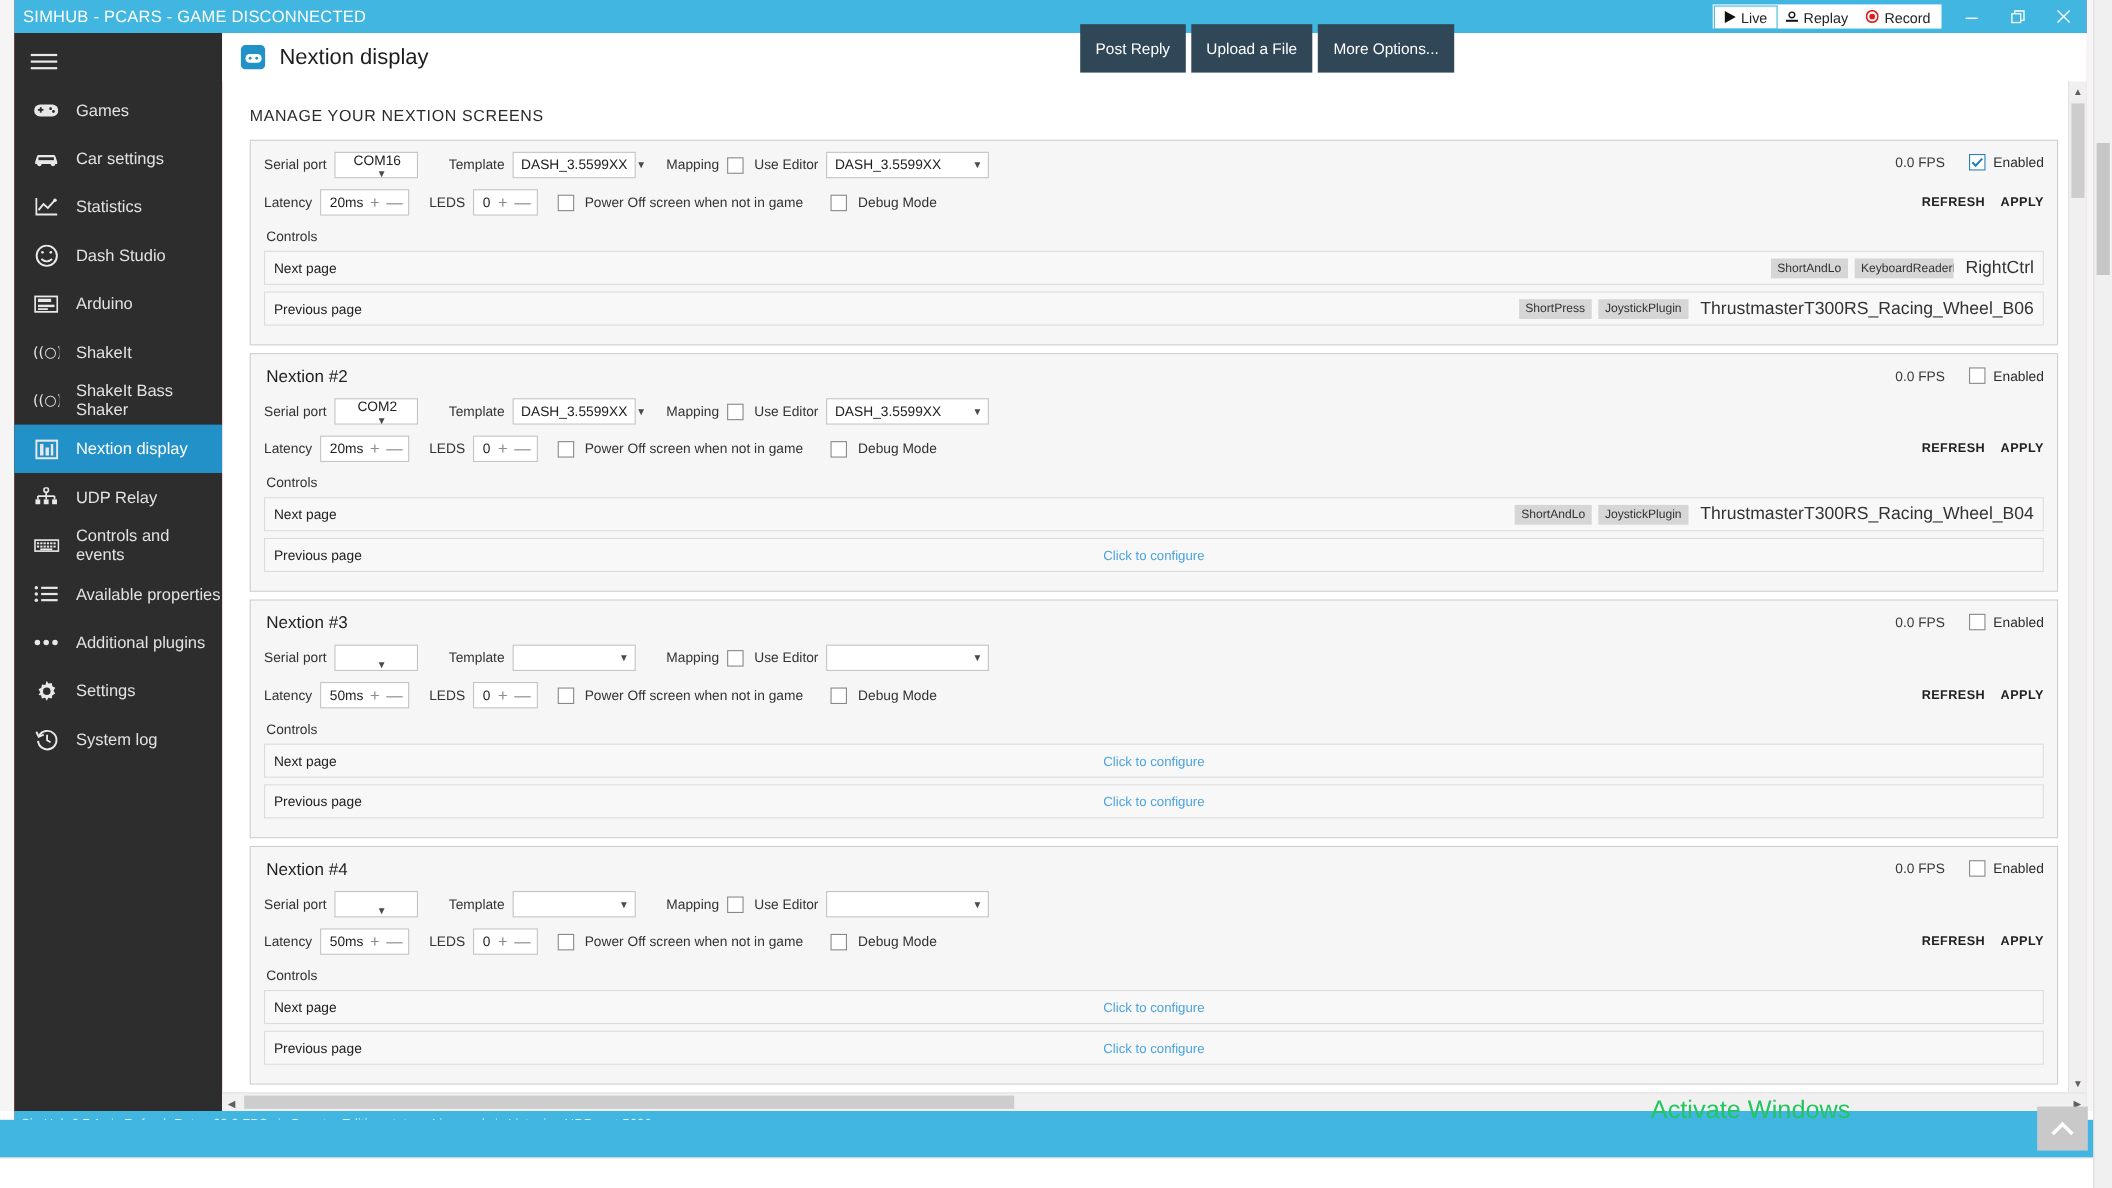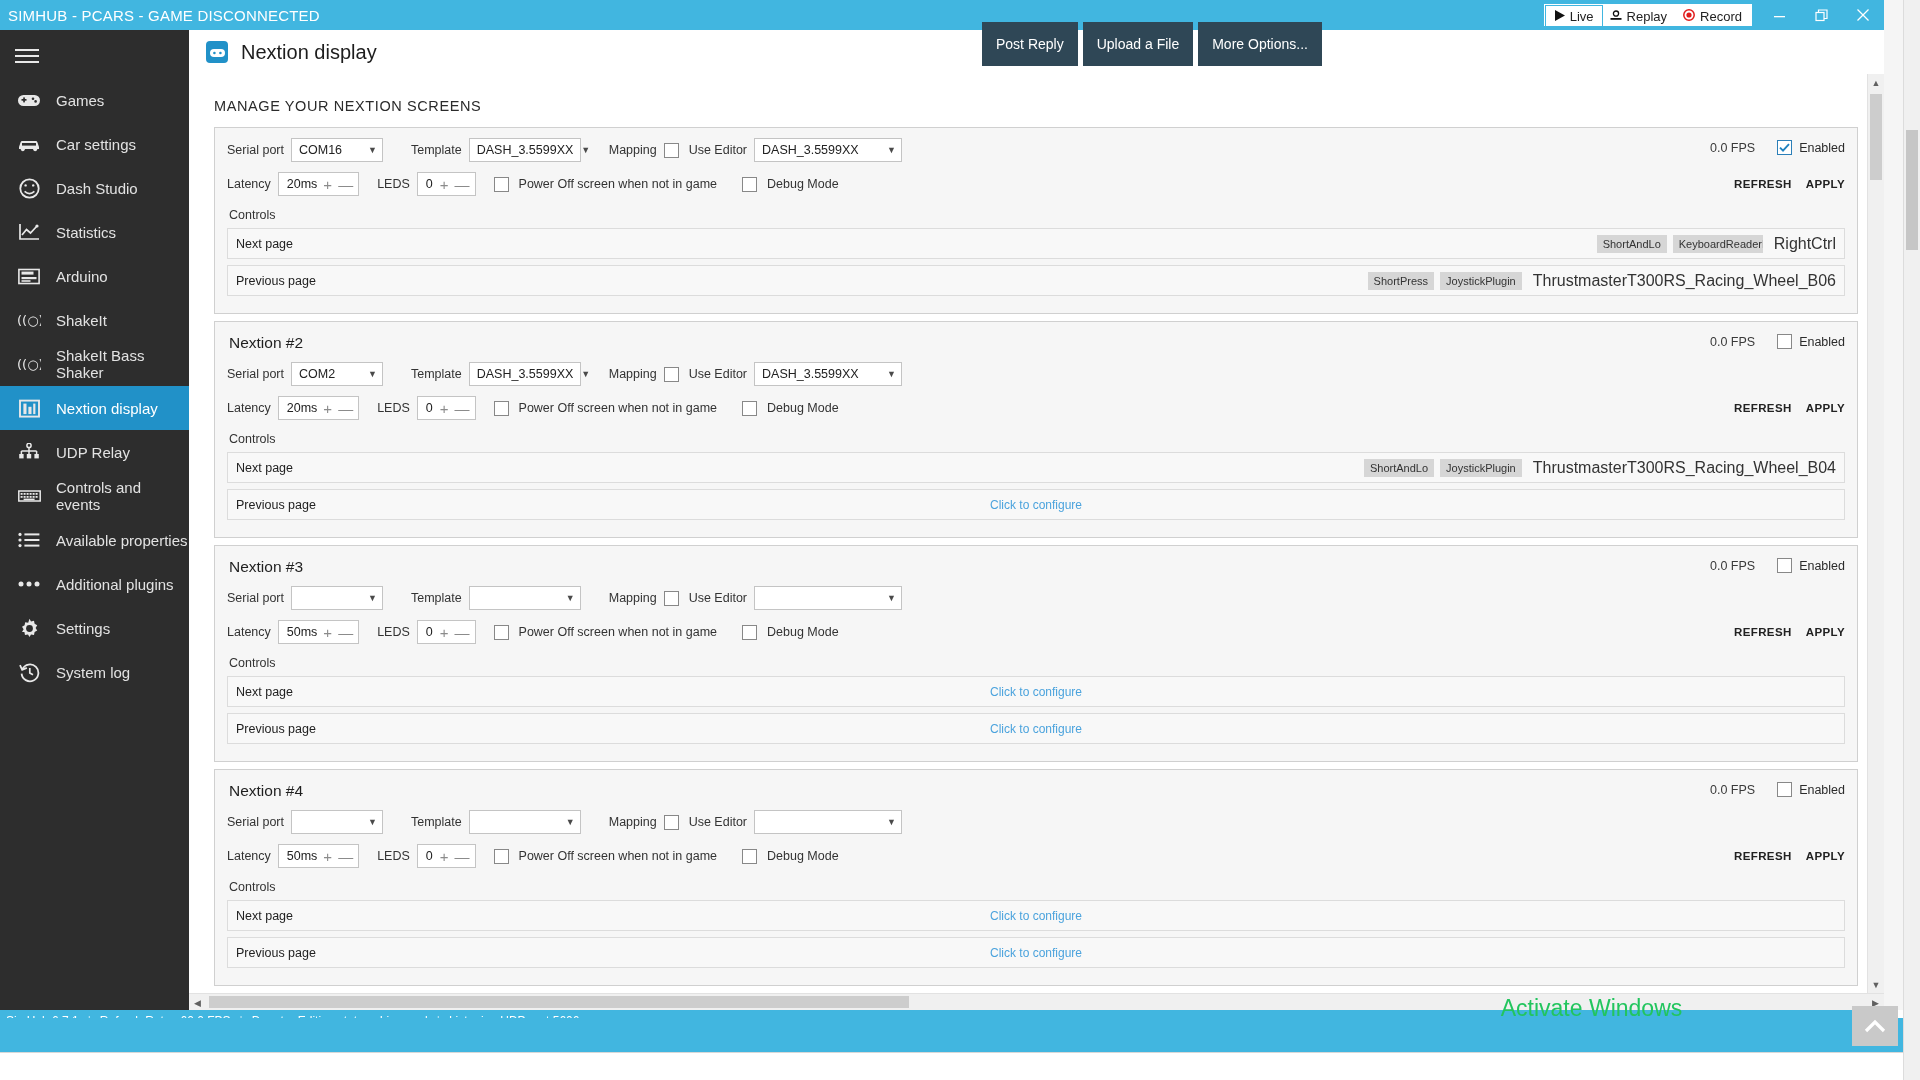--- a/index.html
+++ b/index.html
@@ -8,21 +8,21 @@
     overflow: hidden;
     font-family: "Liberation Sans", sans-serif;
     background: #1b1b1b;
   }
   
   #browser-bg { position: absolute; inset: 0; background: #ffffff; }
   #browser-bg-top { position: absolute; left:0; top:0; width:100%; height:1010px; background:#f5f5f5; }
 
   
   #simhub-window {
-    position: absolute; left: 0; top: 0; width: 1884px; height: 1032px;
+    position: absolute; left: 13px; top: 0; width: 1884px; height: 1032px;
     background: #ef4444; display: flex; flex-direction: column;
   }
   
   #titlebar {
     height: 30px; background: #41b6e0; color: #ffffff;
     display: flex; align-items: center; position: relative; flex: 0 0 30px;
   }
   #titlebar-text { font-size: 15px; letter-spacing: .2px; padding-left: 8px; }
   #titlebar-right { position: absolute; right: 0; top: 0; height: 30px; display: flex; align-items: center; }
   .capture-group {
@@ -91,21 +91,21 @@
   .chk-wrap { display: flex; align-items: center; gap: 7px; font-size: 12.5px; color: #2b2b2b; }
 
   .row { display: flex; align-items: center; gap: 0; margin-bottom: 10px; flex-wrap: nowrap; }
   .fld-label { font-size: 12.5px; color: #333; margin-right: 7px; white-space: nowrap; }
   .ddl {
     height: 24px; border: 1px solid #c4c4c4; background: #fff;
     display: flex; align-items: center; justify-content: space-between;
     padding: 0 5px 0 7px; font-size: 12.5px; color: #222;
   }
   .ddl .caret { color: #4a4a4a; font-size: 9px; margin-left: 8px; }
-  .ddl.w-serial { width: 92px; }
+  .ddl.w-serial { width: 76px; flex-direction: column; }
   .ddl.w-template { width: 112px; }
   .ddl.w-editor { width: 148px; }
   .gap-lg { width: 28px; flex: 0 0 28px; }
   .gap-md { width: 18px; flex: 0 0 18px; }
   .gap-sm { width: 10px; flex: 0 0 10px; }
 
   .spin {
     height: 24px; border: 1px solid #c4c4c4; background: #fff;
     display: flex; align-items: center; padding: 0 5px 0 8px; font-size: 12.5px; color: #222; gap: 6px;
   }
@@ -271,38 +271,38 @@
                 <path d="M1 10 L2.6 5.2 Q3 4 4.2 4 H17.8 Q19 4 19.4 5.2 L21 10 V12 H1 Z" fill="#e8e8e8"></path>
                 <circle cx="4.8" cy="12.3" r="1.9" fill="#e8e8e8"></circle>
                 <circle cx="17.2" cy="12.3" r="1.9" fill="#e8e8e8"></circle>
                 <rect x="4" y="6" width="14" height="2.6" fill="#2d2d2d"></rect>
               </svg>
             </span>
             <span>Car settings</span>
           </div>
           <div class="nav-item">
             <span class="nav-ico">
+              <svg width="21" height="18" viewBox="0 0 21 18">
+                <polyline points="1,1 1,16 20,16" fill="none" stroke="#e8e8e8" stroke-width="1.7"></polyline>
+                <polyline points="3,12 7.5,6.5 11.5,10 18,3" fill="none" stroke="#e8e8e8" stroke-width="1.7"></polyline>
+                <circle cx="18" cy="3" r="1.6" fill="#e8e8e8"></circle>
+              </svg>
+            </span>
+            <span>Statistics</span>
+          </div>
+          <div class="nav-item">
+            <span class="nav-ico">
               <svg width="21" height="21" viewBox="0 0 21 21">
                 <circle cx="10.5" cy="10.5" r="9.2" fill="none" stroke="#e8e8e8" stroke-width="1.8"></circle>
                 <circle cx="6.6" cy="7.4" r="1.2" fill="#e8e8e8"></circle>
                 <circle cx="14.2" cy="7.4" r="1.2" fill="#e8e8e8"></circle>
                 <path d="M5.6 13.4 Q10.5 17.8 15.4 13.4" fill="none" stroke="#e8e8e8" stroke-width="1.7"></path>
               </svg>
             </span>
             <span>Dash Studio</span>
-          </div>
-          <div class="nav-item">
-            <span class="nav-ico">
-              <svg width="21" height="18" viewBox="0 0 21 18">
-                <polyline points="1,1 1,16 20,16" fill="none" stroke="#e8e8e8" stroke-width="1.7"></polyline>
-                <polyline points="3,12 7.5,6.5 11.5,10 18,3" fill="none" stroke="#e8e8e8" stroke-width="1.7"></polyline>
-                <circle cx="18" cy="3" r="1.6" fill="#e8e8e8"></circle>
-              </svg>
-            </span>
-            <span>Statistics</span>
           </div>
           <div class="nav-item">
             <span class="nav-ico">
               <svg width="22" height="17" viewBox="0 0 22 17">
                 <rect x="0.9" y="1.5" width="20.2" height="14" fill="none" stroke="#e8e8e8" stroke-width="1.6"></rect>
                 <rect x="3.5" y="3.6" width="12" height="3" fill="#e8e8e8"></rect>
                 <rect x="3.5" y="9" width="15" height="2.2" fill="#e8e8e8"></rect>
                 <rect x="3.5" y="12.2" width="9" height="1.6" fill="#e8e8e8"></rect>
               </svg>
             </span>

